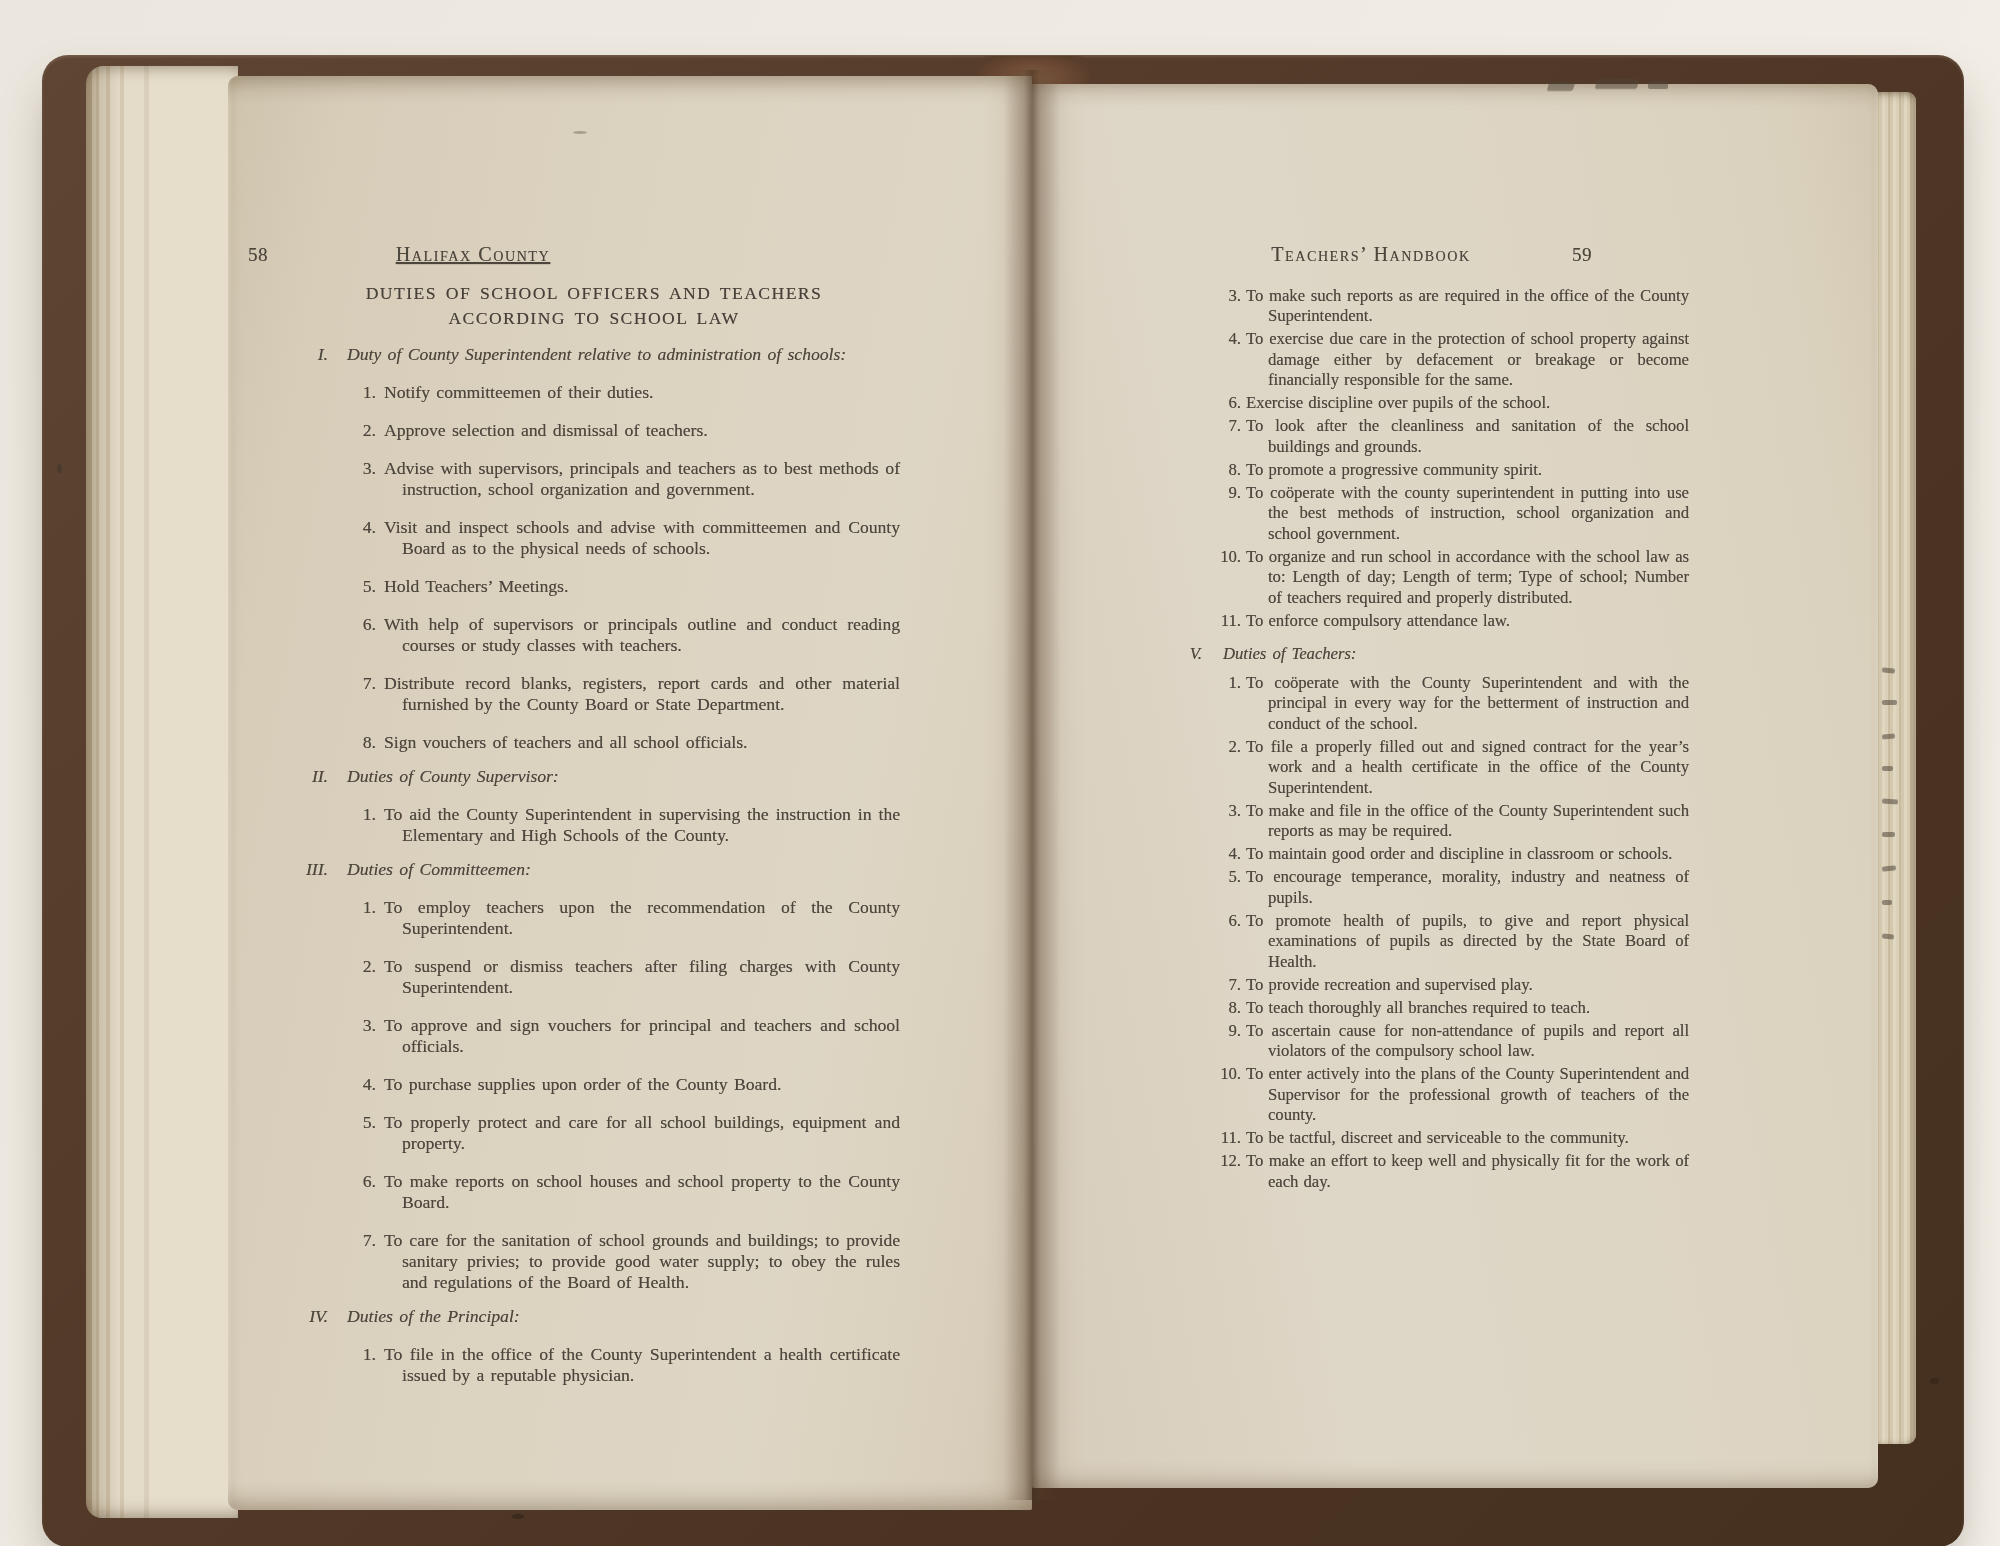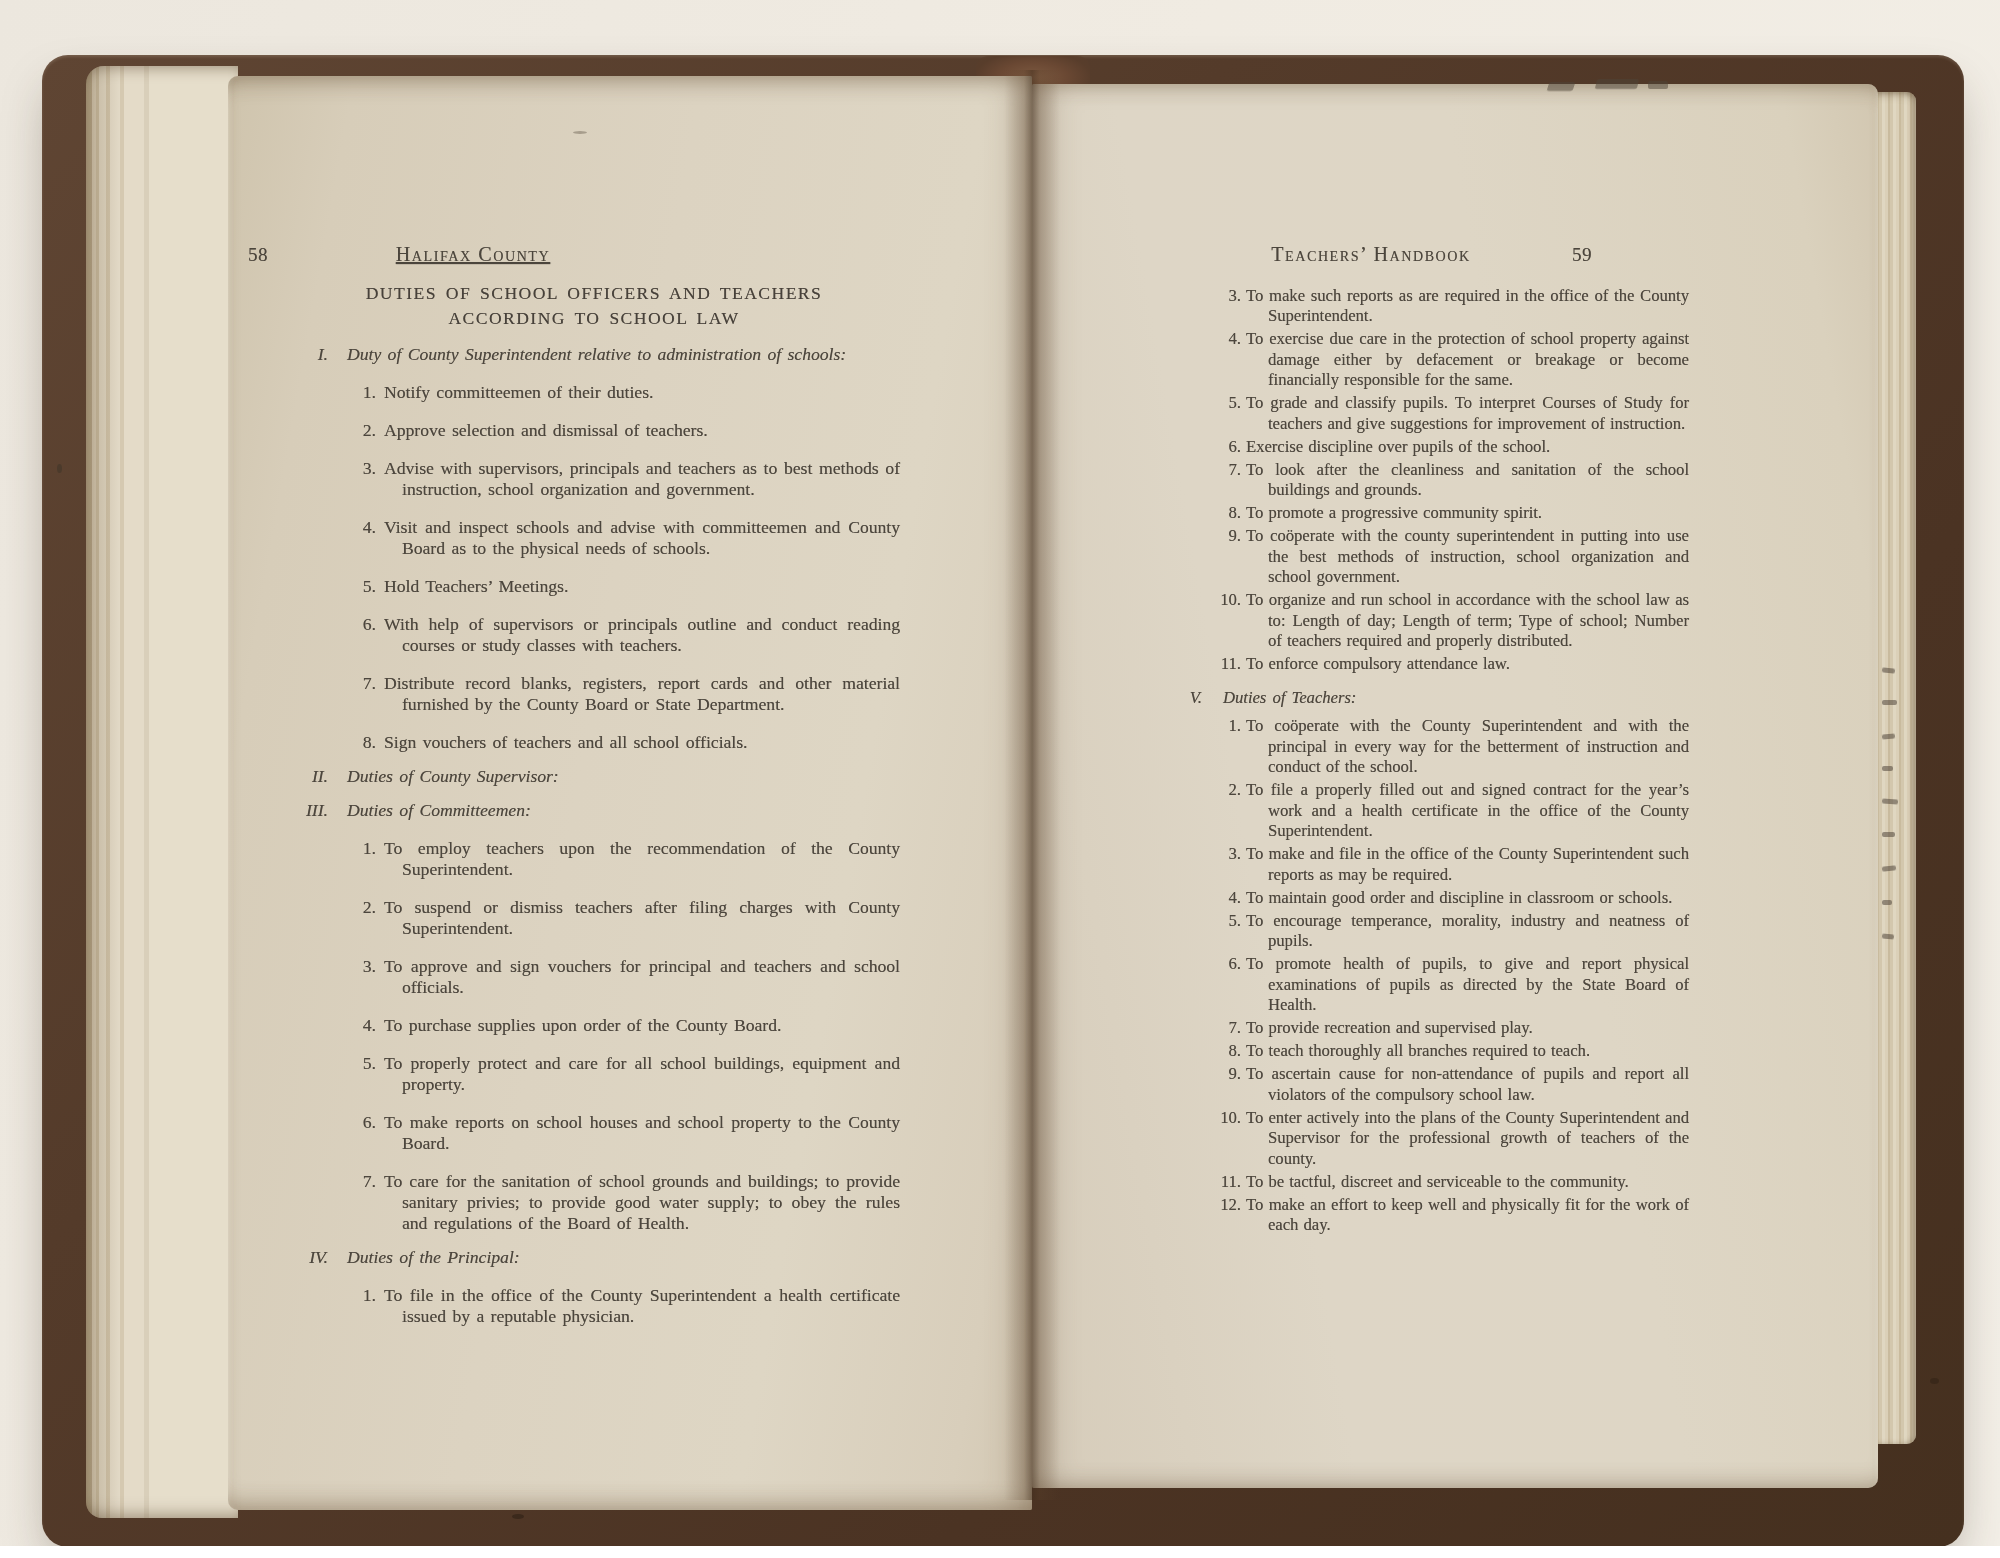--- a/index.html
+++ b/index.html
@@ -145,38 +145,38 @@
         <div class="sect-head"><span class="rn">I.</span><span class="sh">Duty of County Superintendent relative to administration of schools:</span></div>
         <div class="item"><span class="num">1.</span><span class="itx">Notify committeemen of their duties.</span></div>
         <div class="item"><span class="num">2.</span><span class="itx">Approve selection and dismissal of teachers.</span></div>
         <div class="item"><span class="num">3.</span><span class="itx">Advise with supervisors, principals and teachers as to best methods of instruction, school organization and government.</span></div>
         <div class="item"><span class="num">4.</span><span class="itx">Visit and inspect schools and advise with committeemen and County Board as to the physical needs of schools.</span></div>
         <div class="item"><span class="num">5.</span><span class="itx">Hold Teachers’ Meetings.</span></div>
         <div class="item"><span class="num">6.</span><span class="itx">With help of supervisors or principals outline and conduct reading courses or study classes with teachers.</span></div>
         <div class="item"><span class="num">7.</span><span class="itx">Distribute record blanks, registers, report cards and other material furnished by the County Board or State Department.</span></div>
         <div class="item"><span class="num">8.</span><span class="itx">Sign vouchers of teachers and all school officials.</span></div>
         <div class="sect-head"><span class="rn">II.</span><span class="sh">Duties of County Supervisor:</span></div>
+        <div class="item"><span class="num">1.</span><span class="itx">To aid the County Superintendent in supervising the instruction in the Elementary and High Schools of the County.</span></div>
         <div class="sect-head"><span class="rn">III.</span><span class="sh">Duties of Committeemen:</span></div>
         <div class="item"><span class="num">1.</span><span class="itx">To employ teachers upon the recommendation of the County Superintendent.</span></div>
         <div class="item"><span class="num">2.</span><span class="itx">To suspend or dismiss teachers after filing charges with County Superintendent.</span></div>
         <div class="item"><span class="num">3.</span><span class="itx">To approve and sign vouchers for principal and teachers and school officials.</span></div>
         <div class="item"><span class="num">4.</span><span class="itx">To purchase supplies upon order of the County Board.</span></div>
         <div class="item"><span class="num">5.</span><span class="itx">To properly protect and care for all school buildings, equipment and property.</span></div>
         <div class="item"><span class="num">6.</span><span class="itx">To make reports on school houses and school property to the County Board.</span></div>
         <div class="item"><span class="num">7.</span><span class="itx">To care for the sanitation of school grounds and buildings; to provide sanitary privies; to provide good water supply; to obey the rules and regulations of the Board of Health.</span></div>
         <div class="sect-head"><span class="rn">IV.</span><span class="sh">Duties of the Principal:</span></div>
         <div class="item"><span class="num">1.</span><span class="itx">To file in the office of the County Superintendent a health certificate issued by a reputable physician.</span></div>
       </div>
   </div>
 
   <div class="text-col text-right">
     <div class="sections">
         <div class="item"><span class="num">3.</span><span class="itx">To make such reports as are required in the office of the County Superintendent.</span></div>
         <div class="item"><span class="num">4.</span><span class="itx">To exercise due care in the protection of school property against damage either by defacement or breakage or become financially responsible for the same.</span></div>
-        <div class="item"><span class="num">5.</span><span class="itx">To grade and classify pupils. To interpret Courses of Study for teachers and give suggestions for improvement of instruction.</span></div>
         <div class="item"><span class="num">6.</span><span class="itx">Exercise discipline over pupils of the school.</span></div>
         <div class="item"><span class="num">7.</span><span class="itx">To look after the cleanliness and sanitation of the school buildings and grounds.</span></div>
         <div class="item"><span class="num">8.</span><span class="itx">To promote a progressive community spirit.</span></div>
         <div class="item"><span class="num">9.</span><span class="itx">To coöperate with the county superintendent in putting into use the best methods of instruction, school organization and school government.</span></div>
         <div class="item"><span class="num">10.</span><span class="itx">To organize and run school in accordance with the school law as to: Length of day; Length of term; Type of school; Number of teachers required and properly distributed.</span></div>
         <div class="item"><span class="num">11.</span><span class="itx">To enforce compulsory attendance law.</span></div>
         <div class="sect-head"><span class="rn">V.</span><span class="sh">Duties of Teachers:</span></div>
         <div class="item"><span class="num">1.</span><span class="itx">To coöperate with the County Superintendent and with the principal in every way for the betterment of instruction and conduct of the school.</span></div>
         <div class="item"><span class="num">2.</span><span class="itx">To file a properly filled out and signed contract for the year’s work and a health certificate in the office of the County Superintendent.</span></div>
         <div class="item"><span class="num">3.</span><span class="itx">To make and file in the office of the County Superintendent such reports as may be required.</span></div>

